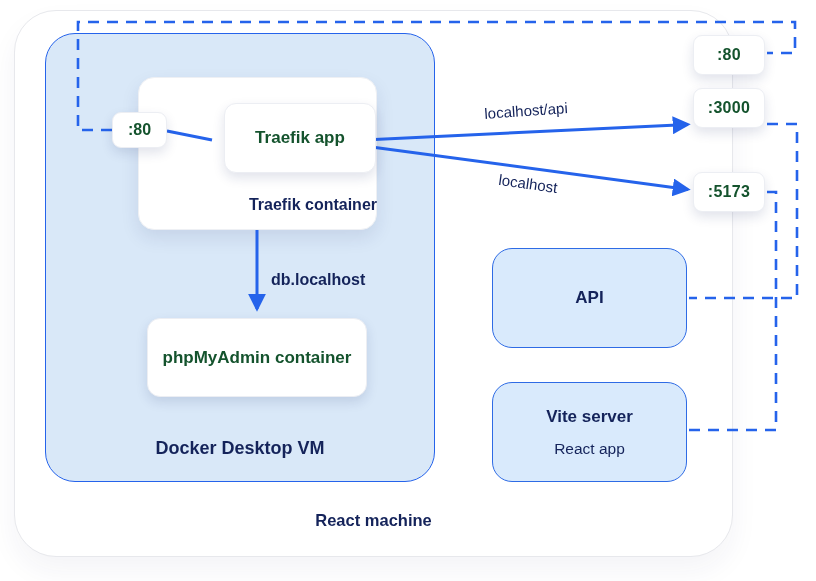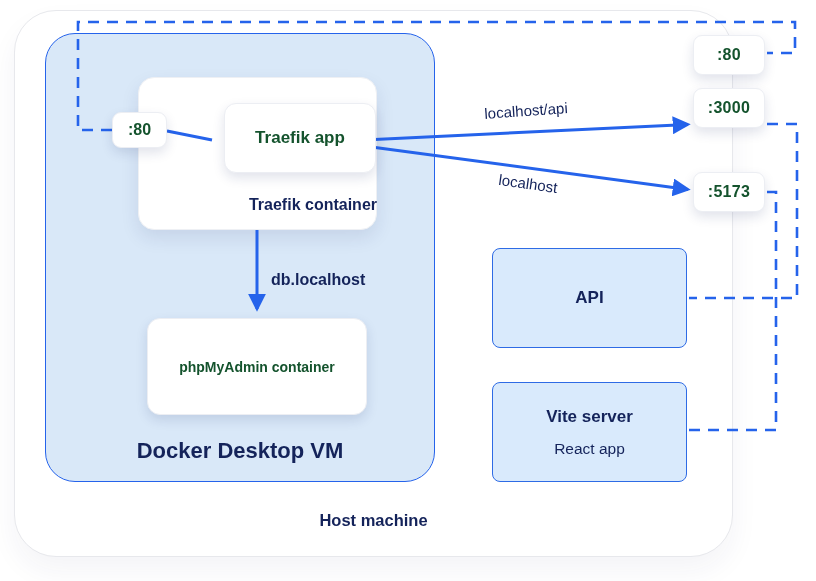--- a/index.html
+++ b/index.html
@@ -36,43 +36,43 @@
   
   .white-chip {
     position: absolute; background: #ffffff;
     border: 1px solid #eceef3; border-radius: 9px;
     box-shadow: 0 5px 12px rgba(25,40,100,0.13);
     display: flex; align-items: center; justify-content: center;
     color: #14532d; font-weight: 700; z-index: 5;
   }
   .traefik-app-box { left: 224px; top: 103px; width: 152px; height: 70px; border-radius: 12px; font-size: 17px; }
   .port-80-internal { left: 112px; top: 112px; width: 55px; height: 36px; font-size: 16px; }
-  .phpmyadmin-box  { left: 147px; top: 318px; width: 220px; height: 97px; border-radius: 13px; font-size: 14px; }
+  .phpmyadmin-box  { left: 147px; top: 318px; width: 220px; height: 79px; border-radius: 13px; font-size: 17px; }
   .port-badge { width: 72px; height: 40px; font-size: 16px; letter-spacing: .3px; }
   .port-80-host  { left: 693px; top: 35px; }
   .port-3000     { left: 693px; top: 88px; height: 40px; }
   .port-5173     { left: 693px; top: 172px; }
 
   
   .blue-box {
     position: absolute; width: 195px; height: 100px;
-    background: #d9eafc; border: 1.6px solid #2e6be5; border-radius: 8px;
+    background: #d9eafc; border: 1.6px solid #2e6be5; border-radius: 20px;
     display: flex; flex-direction: column; align-items: center; justify-content: center;
     color: #14235a; z-index: 5;
   }
   .api-box  { left: 492px; top: 248px; }
   .vite-box { left: 492px; top: 382px; gap: 13px; }
   .blue-box .box-title { font-weight: 700; font-size: 17px; }
   .blue-box .box-subtitle { font-weight: 400; font-size: 15.5px; }
 
   
   .diagram-label { position: absolute; color: #14235a; white-space: nowrap; z-index: 6; }
   .label-bold { font-weight: 700; }
   .traefik-container-label { left: 138px; top: 196px; width: 239px; text-align: right; font-size: 16px; }
-  .docker-vm-label { left: 45px;  top: 438px; width: 390px; text-align: center; font-size: 22px; }
+  .docker-vm-label { left: 45px;  top: 438px; width: 390px; text-align: center; font-size: 18px; }
   .host-machine-label { left: 14px; top: 511px; width: 719px; text-align: center; font-size: 16.5px; }
   .db-localhost-label { left: 271px; top: 271px; font-size: 16px; font-weight: 700; }
   .localhost-api-label { left: 470px; top: 102px; width: 112px; text-align: center; font-size: 15px; font-weight: 400;
     transform: rotate(-4deg); }
   .localhost-label { left: 483px; top: 175px; width: 90px; text-align: center; font-size: 15px; font-weight: 400;
     transform: rotate(8deg); }
 </style>
 </head>
 <body>
 
@@ -132,18 +132,18 @@
     <span class="box-title">API</span>
   </div>
 
   <div class="blue-box vite-box">
     <span class="box-title">Vite server</span>
     <span class="box-subtitle">React app</span>
   </div>
 
   <div class="diagram-label label-bold traefik-container-label">Traefik container</div>
   <div class="diagram-label label-bold docker-vm-label">Docker Desktop VM</div>
-  <div class="diagram-label label-bold host-machine-label">Host machine</div>
+  <div class="diagram-label label-bold host-machine-label">React machine</div>
   <div class="diagram-label db-localhost-label">db.localhost</div>
   <div class="diagram-label localhost-api-label">localhost/api</div>
   <div class="diagram-label localhost-label">localhost</div>
 
 </div>
 
 </body></html>

